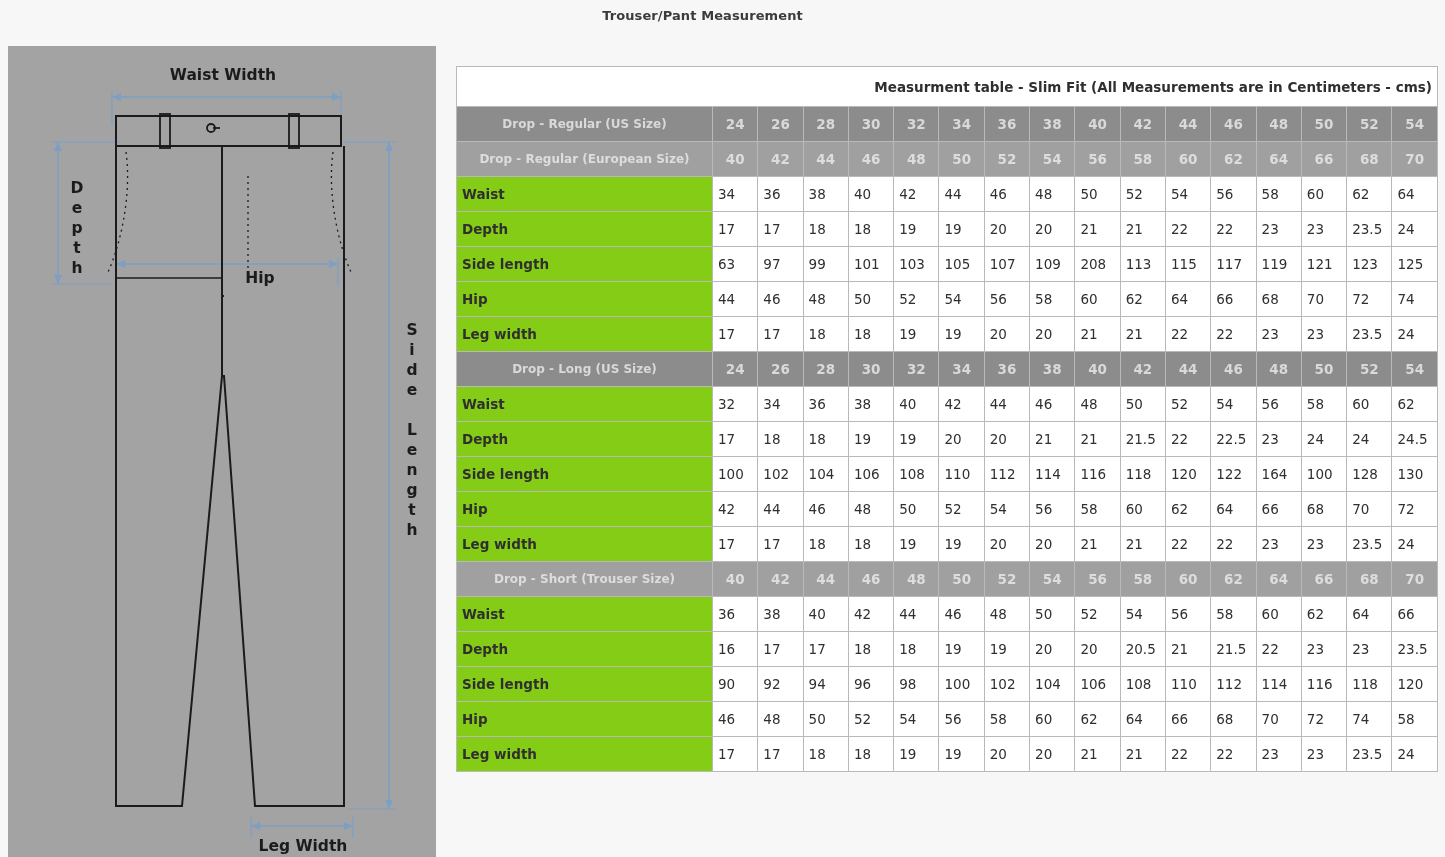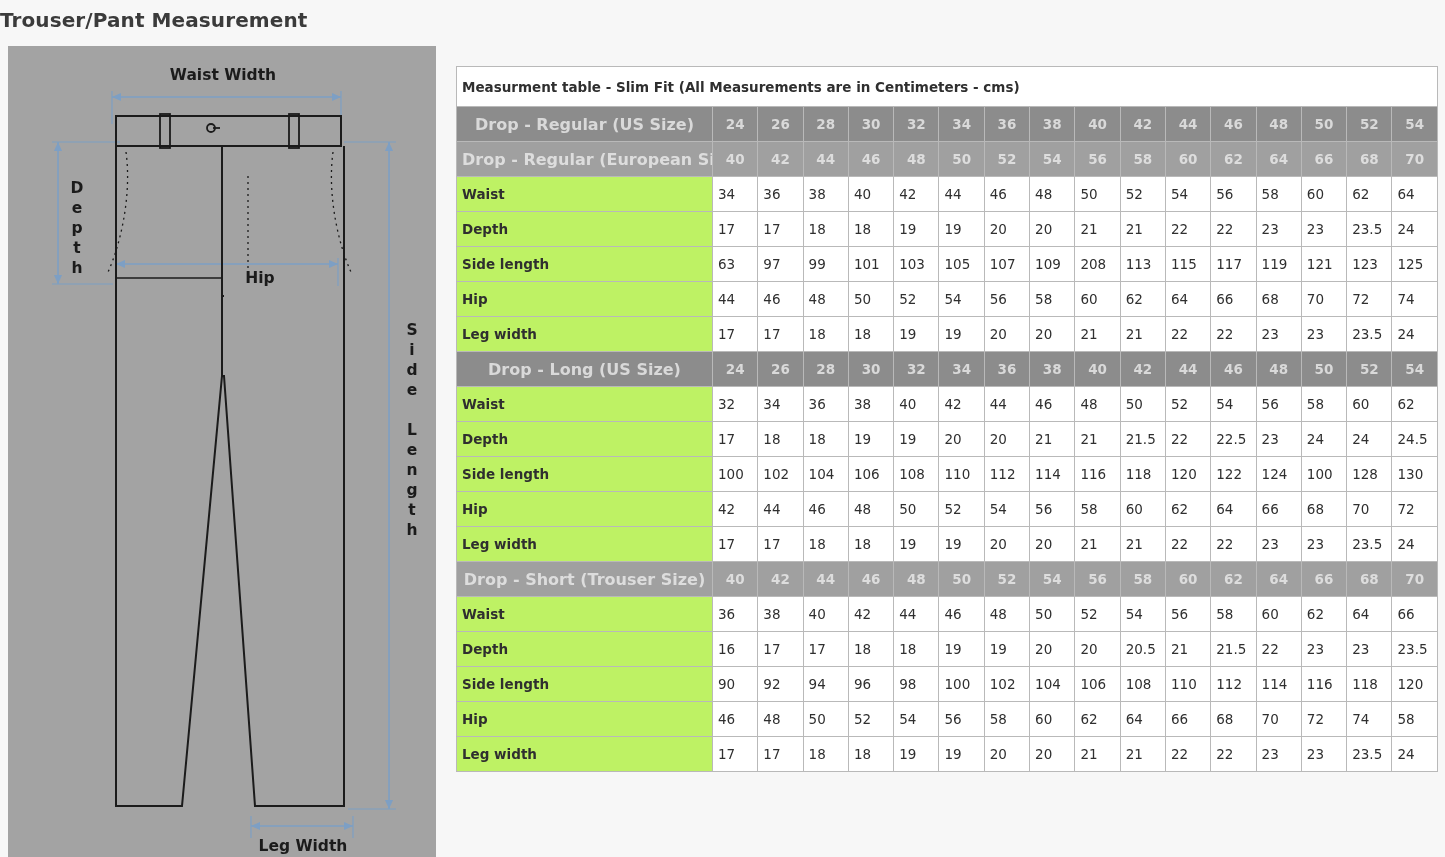--- a/index.html
+++ b/index.html
@@ -14,22 +14,22 @@
     height: 857px;
     background: #f7f7f7;
     overflow: hidden;
   }
   
   #title {
     position: absolute;
     top: 8px;
     left: 0;
     width: 1405px;
-    text-align: left;
-    font-size: 20px;
+    text-align: center;
+    font-size: 13px;
     font-weight: bold;
     color: #3b3b3b;
     letter-spacing: 0.1px;
   }
   
   #illustration {
     position: absolute;
     left: 8px;
     top: 46px;
     width: 428px;
@@ -56,52 +56,52 @@
     font-size: 13.5px;
     color: #2f2f2f;
     padding: 0 5px;
     height: 35px;
     box-sizing: border-box;
     overflow: hidden;
     white-space: nowrap;
   }
   
   .caption-cell {
-    text-align: left;
+    text-align: right;
     font-weight: bold;
     font-size: 15px;
     color: #3e3e3e;
     height: 40px !important;
     background: #ffffff;
     border-radius: 6px;
   }
   
   tr.grp-head td {
     background: #8c8c8c;
     color: #d9d9d9;
     font-weight: bold;
     text-align: center;
     height: 35px;
   }
   tr.grp-head td.grp-label {
     text-align: center;
-    font-size: 16px;
+    font-size: 12px;
   }
   tr.grp-head.alt td {
     background: #a0a0a0;
     color: #dddddd;
   }
   
   td.rowlabel {
     font-weight: bold;
     font-size: 14px;
     text-align: left;
     padding-left: 7px;
     color: #262626;
-    background: #bef264;
+    background: #84cc16;
   }
   td.val {
     text-align: left;
     padding-left: 5px;
     background: #ffffff;
     font-size: 13.5px;
   }
   col.c-label { width: 256px; }
   col.c-val { width: 45.3px; }
 </style>
@@ -421,21 +421,21 @@
             <td class="val">104</td>
             <td class="val">106</td>
             <td class="val">108</td>
             <td class="val">110</td>
             <td class="val">112</td>
             <td class="val">114</td>
             <td class="val">116</td>
             <td class="val">118</td>
             <td class="val">120</td>
             <td class="val">122</td>
-            <td class="val">124</td>
+            <td class="val">164</td>
             <td class="val">100</td>
             <td class="val">128</td>
             <td class="val">130</td>
           </tr>
           <tr>
             <td class="rowlabel">Hip</td>
             <td class="val">42</td>
             <td class="val">44</td>
             <td class="val">46</td>
             <td class="val">48</td>

